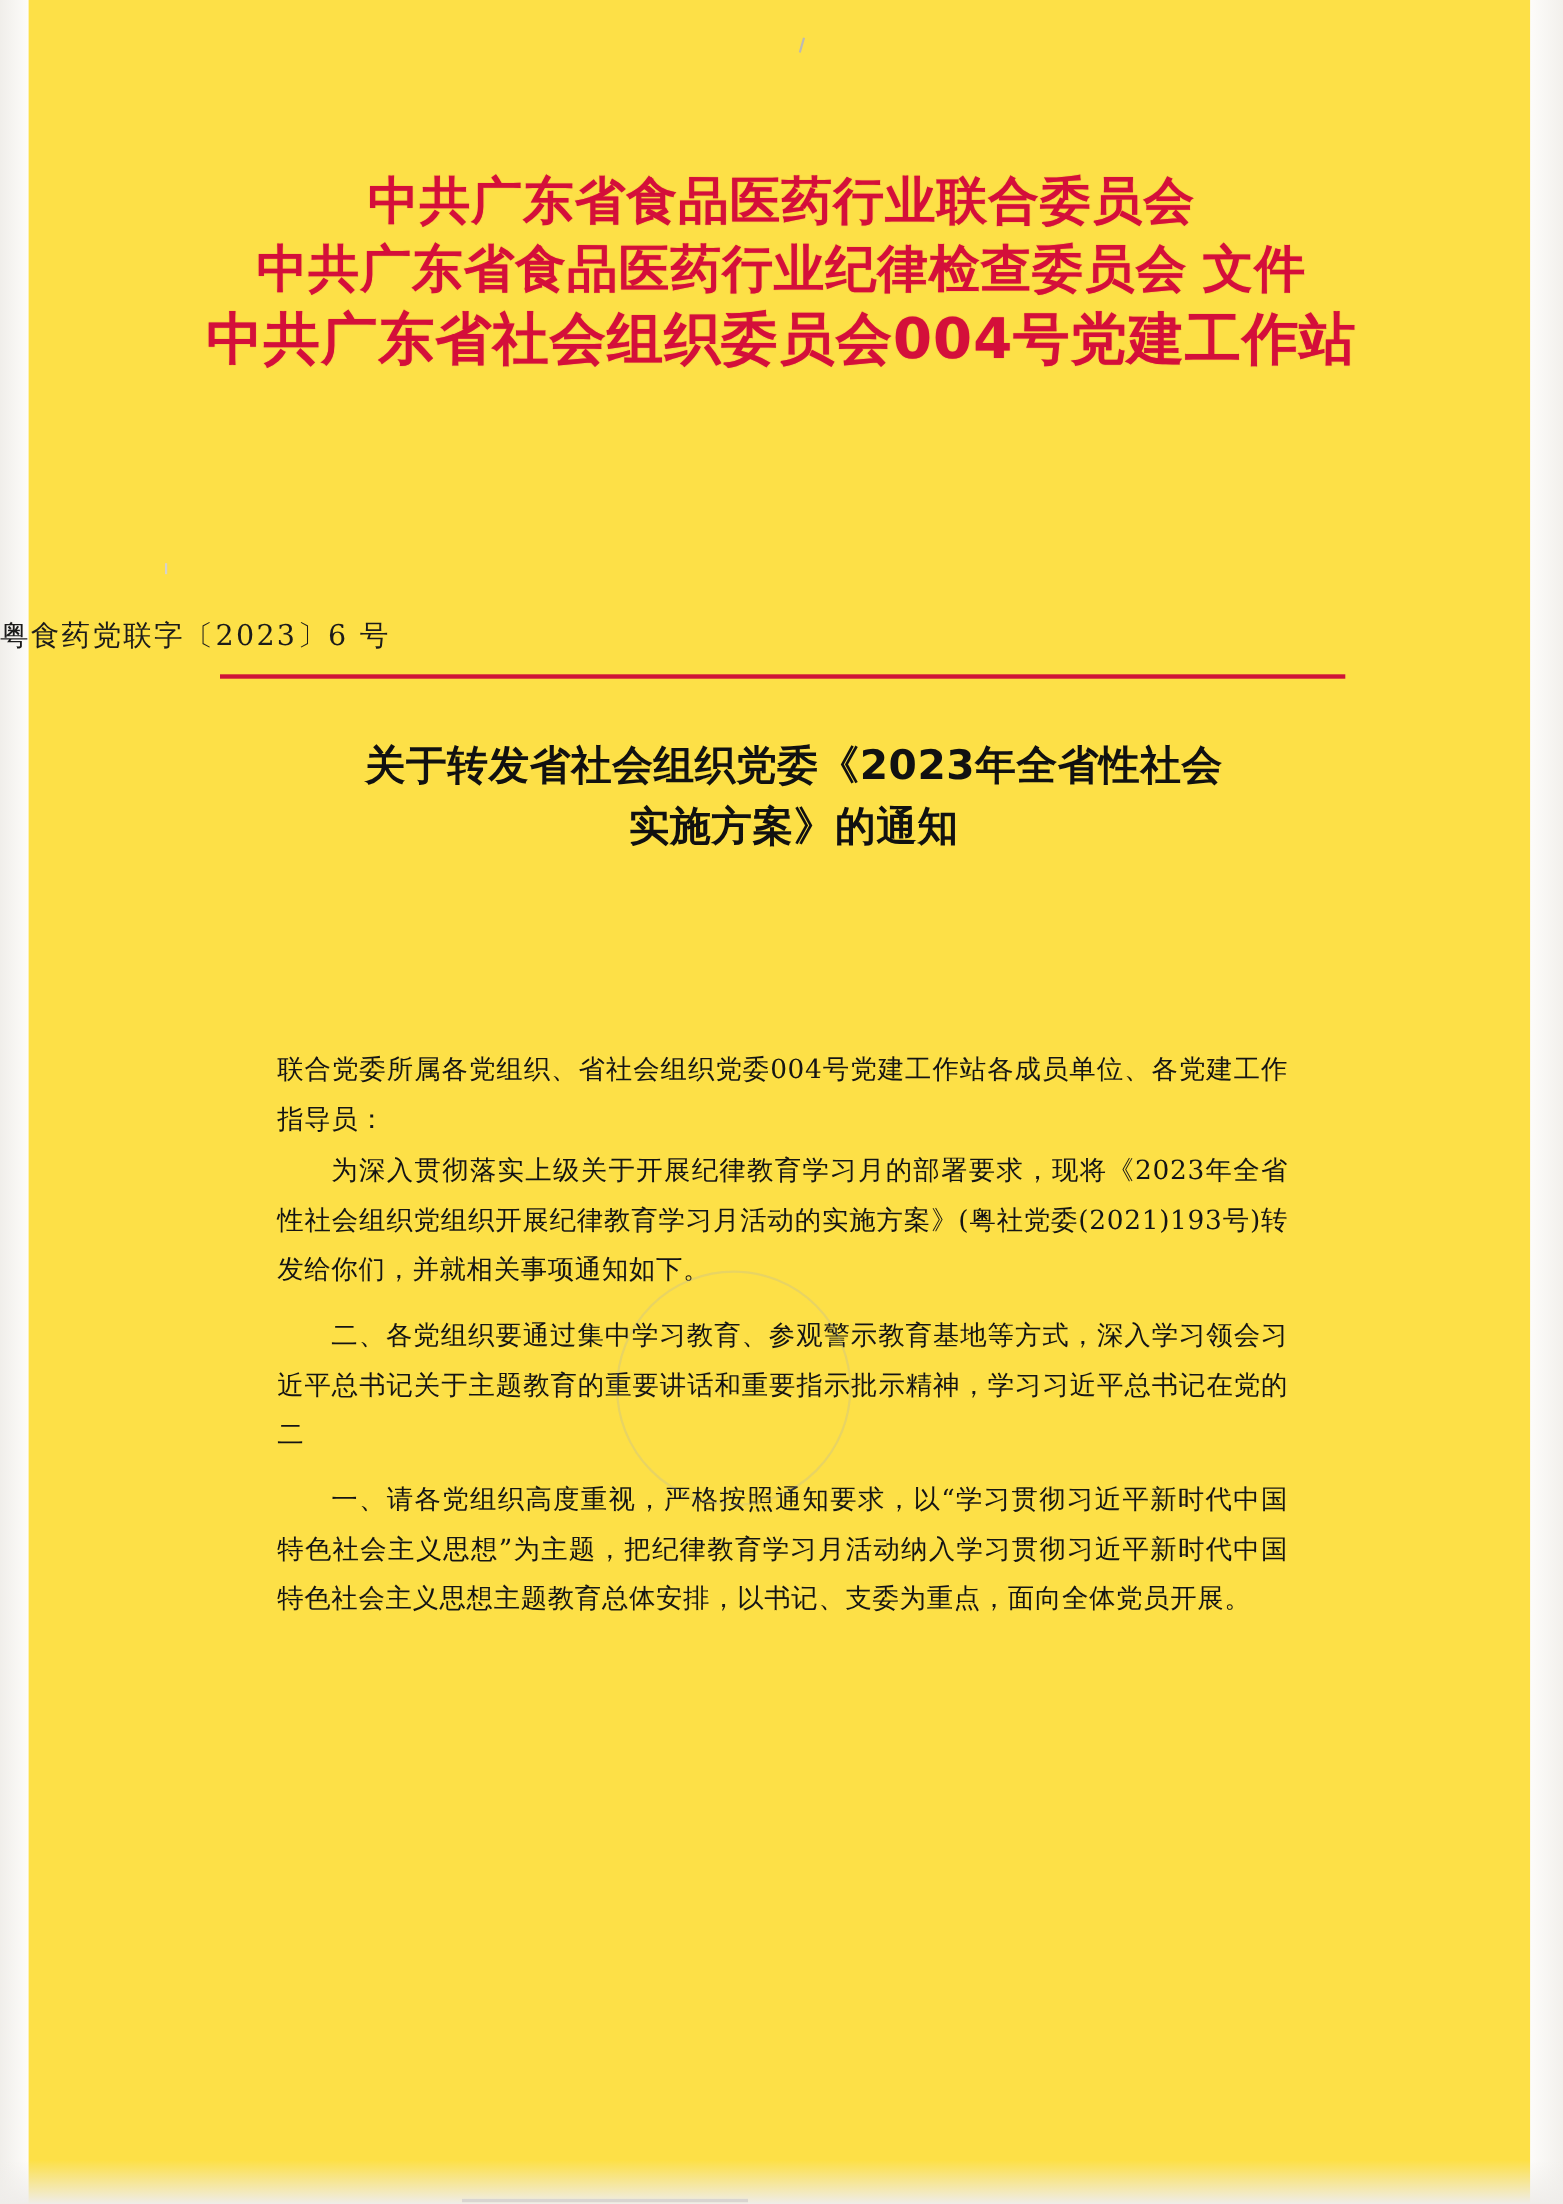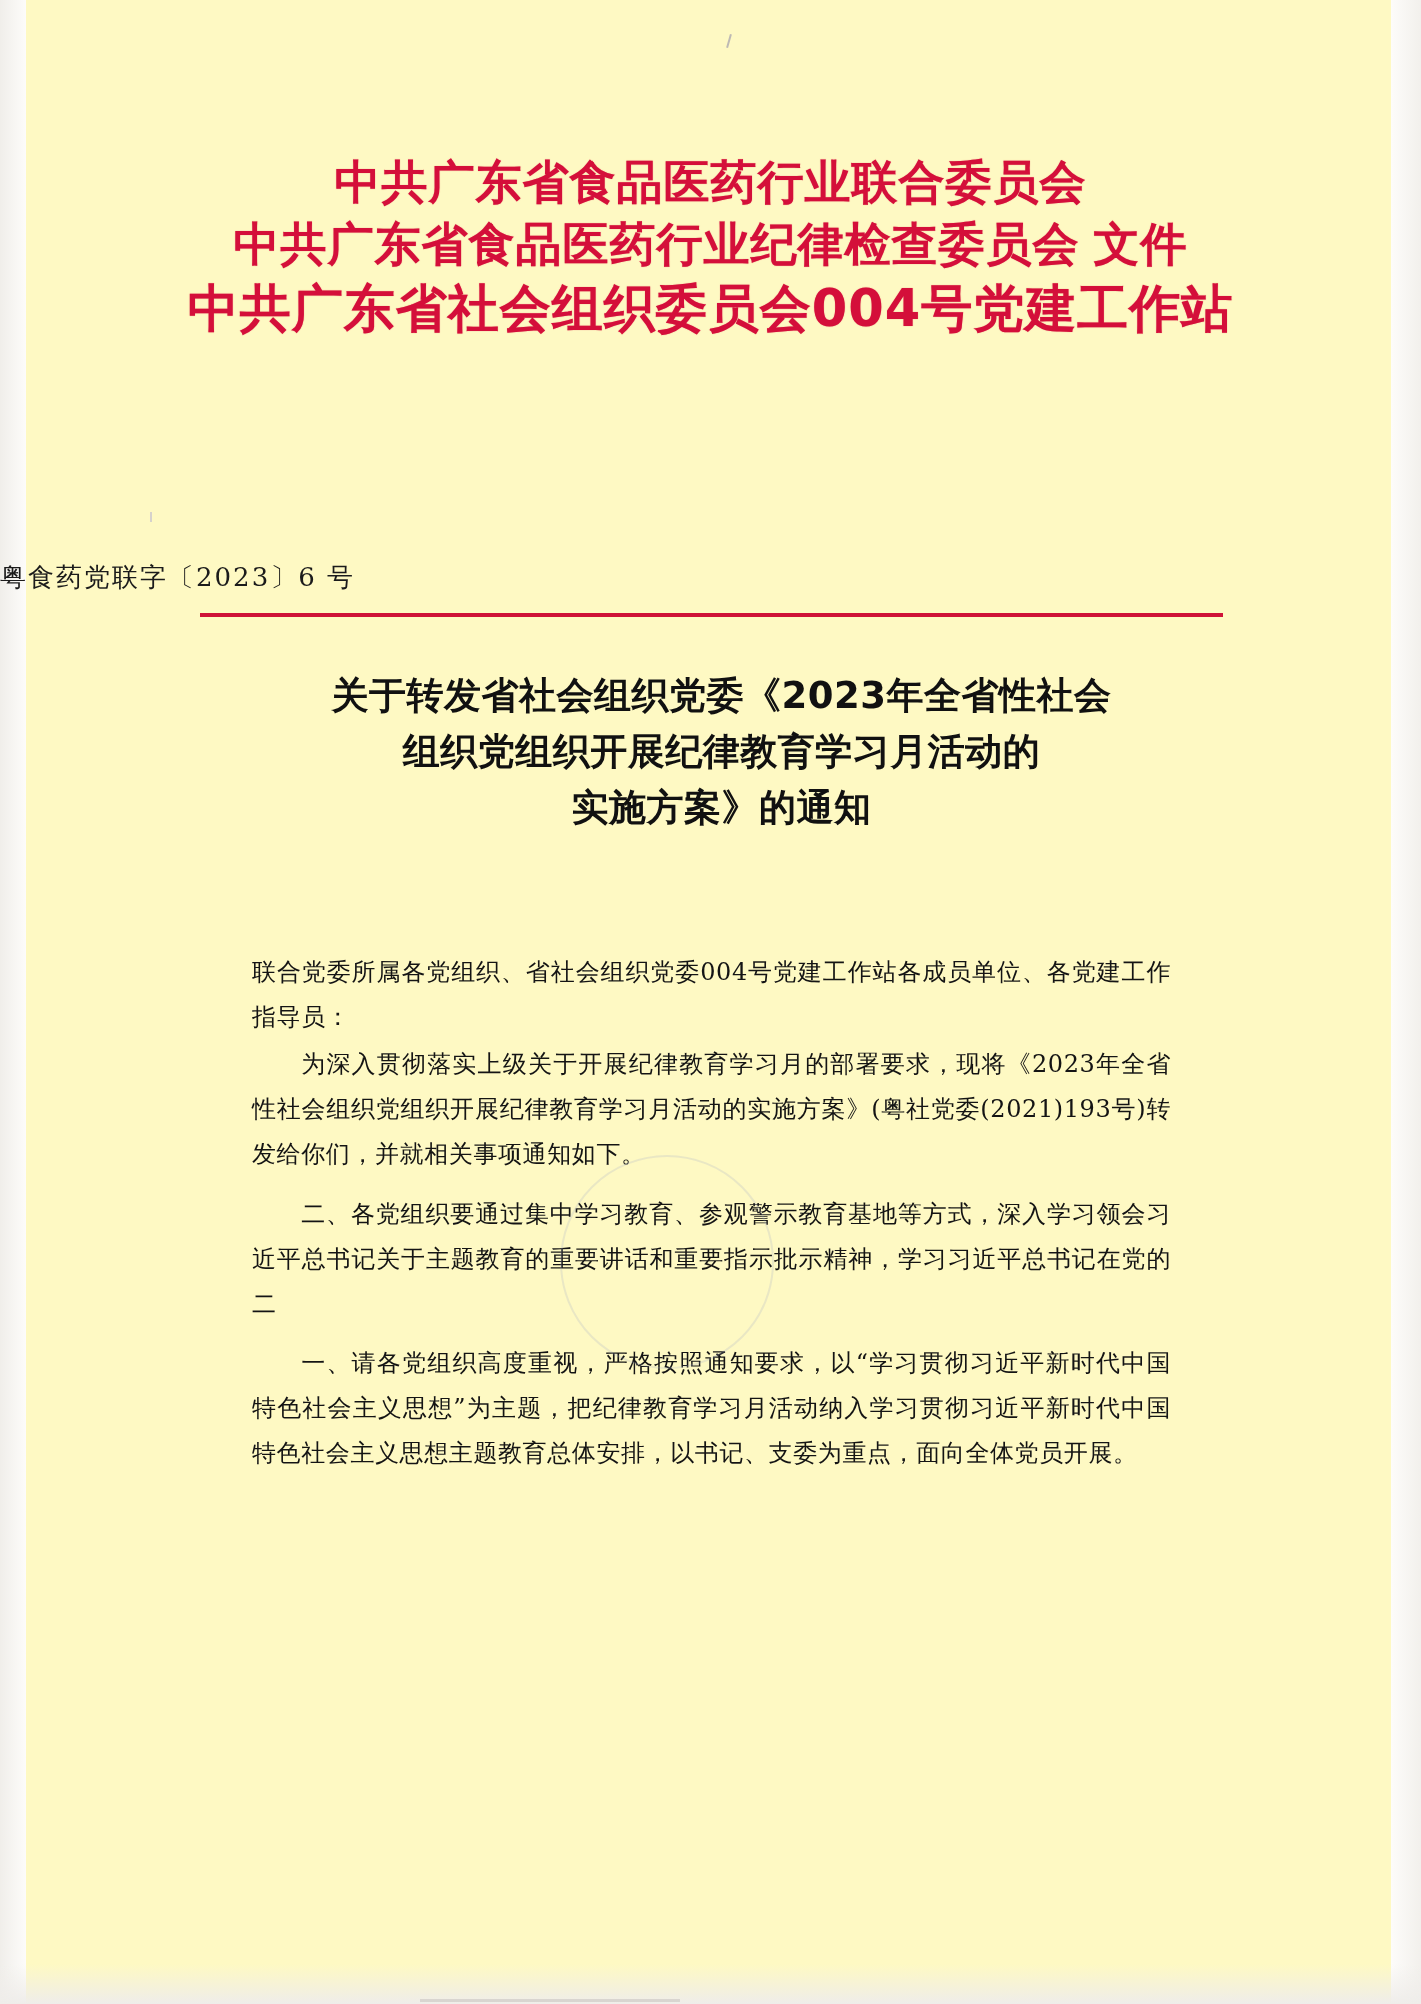--- a/index.html
+++ b/index.html
@@ -4,21 +4,21 @@
 <style>
   html, body {
     margin: 0;
     padding: 0;
     background: #ffffff;
   }
   .page {
     position: relative;
     width: 1421px;
     height: 2004px;
-    background: #fef9c3;
+    background: #fde047;
     overflow: hidden;
     font-family: "DejaVu Serif", "Liberation Serif", serif;
   }
   
   .paper-edge-left {
     position: absolute;
     left: 0; top: 0;
     width: 26px; height: 100%;
     background: linear-gradient(to right, #f0eeea 0%, #fdfcfa 100%);
   }
@@ -164,21 +164,20 @@
     <div class="masthead-line l2"><span>中共广东省食品医药行业纪律检查委员会</span><span class="doc-word">文件</span></div>
     <div class="masthead-line l3">中共广东省社会组织委员会004号党建工作站</div>
   </div>
 
   <div class="doc-number">粤食药党联字〔2023〕6 号</div>
 
   <div class="red-rule"></div>
 
   <div class="doc-title">
     <div>关于转发省社会组织党委《2023年全省性社会</div>
-    <div>组织党组织开展纪律教育学习月活动的</div>
     <div>实施方案》的通知</div>
   </div>
 
   <div class="body-text">
     <p>联合党委所属各党组织、省社会组织党委004号党建工作站各成员单位、各党建工作指导员：</p>
     <p class="indent">为深入贯彻落实上级关于开展纪律教育学习月的部署要求，现将《2023年全省性社会组织党组织开展纪律教育学习月活动的实施方案》(粤社党委(2021)193号)转发给你们，并就相关事项通知如下。</p>
     <p class="indent block-gap">二、各党组织要通过集中学习教育、参观警示教育基地等方式，深入学习领会习近平总书记关于主题教育的重要讲话和重要指示批示精神，学习习近平总书记在党的二</p>
     <p class="indent block-gap">一、请各党组织高度重视，严格按照通知要求，以“学习贯彻习近平新时代中国特色社会主义思想”为主题，把纪律教育学习月活动纳入学习贯彻习近平新时代中国特色社会主义思想主题教育总体安排，以书记、支委为重点，面向全体党员开展。</p>
   </div>
 

